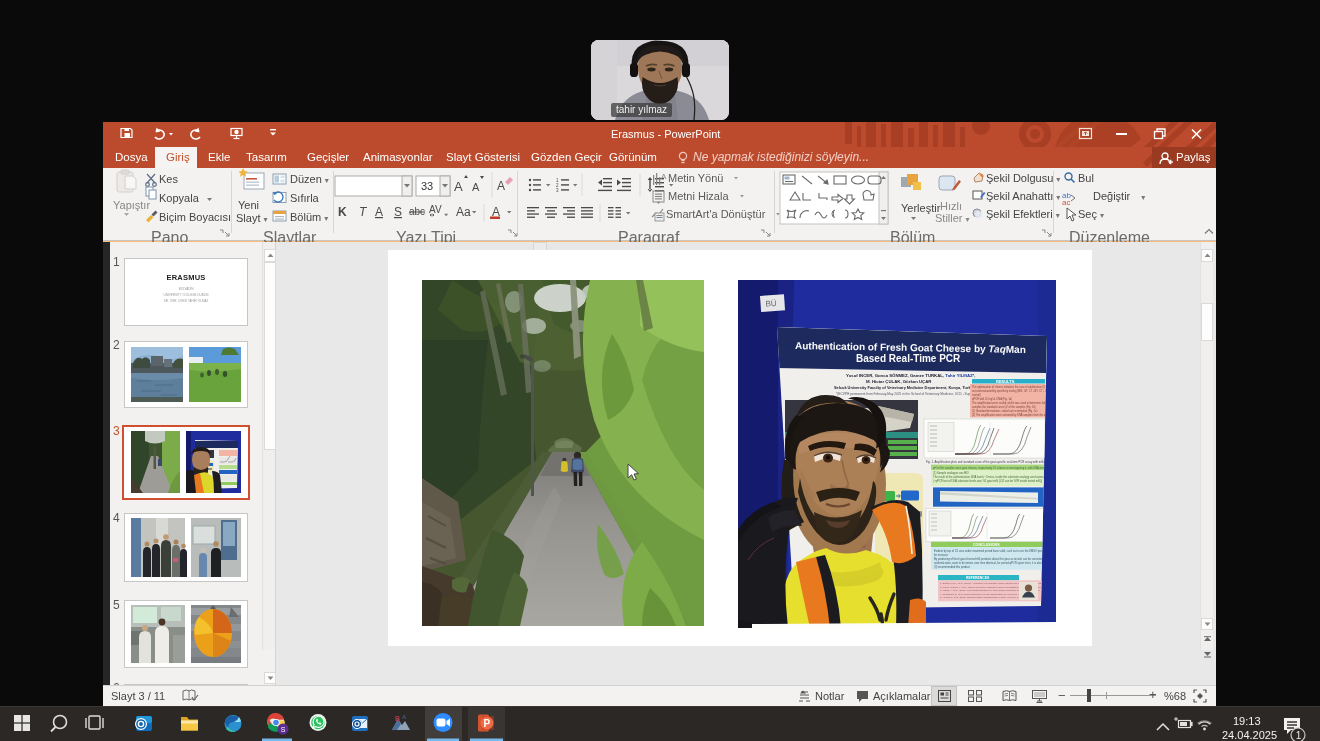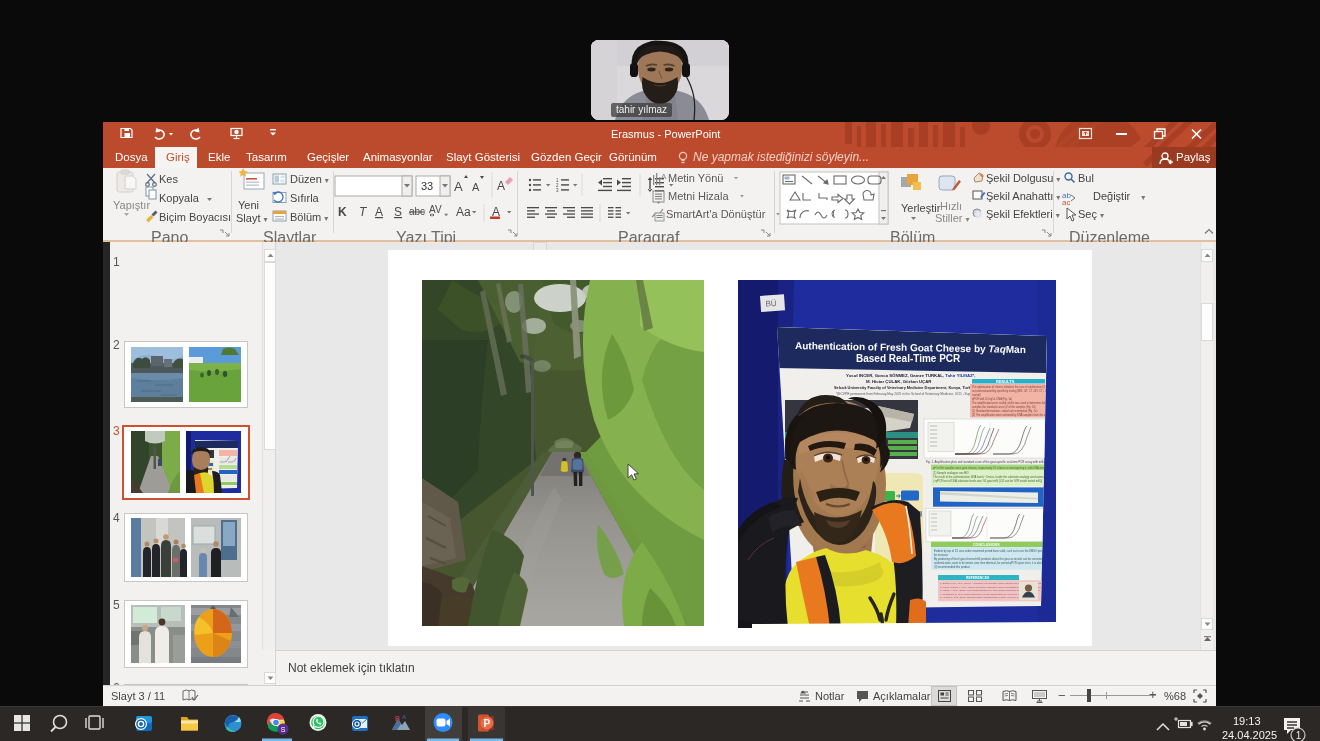--- a/index.html
+++ b/index.html
@@ -511,20 +511,26 @@
       <div class="rsep" style="left:128px;"></div>
       <div class="rsep" style="left:230px;"></div>
       <div class="rsep" style="left:414px;"></div>
       <div class="rsep" style="left:671px;"></div>
       <div class="rsep" style="left:950px;"></div>
     </div>
     <div id="content" class="abs">
       <div id="darkstrip" class="abs"></div>
       <div id="panel" class="abs">
         <span class="slnum" style="top:13px;">1</span>
+        <div class="thumb" style="top:16px;height:68px;">
+          <div style="position:absolute;left:0;top:14px;width:122px;text-align:center;font-size:7.5px;font-weight:bold;color:#222;letter-spacing:0.2px;">ERASMUS</div>
+          <div style="position:absolute;left:0;top:28px;width:122px;text-align:center;font-size:3px;color:#999;">BOLVADİN</div>
+          <div style="position:absolute;left:0;top:34px;width:122px;text-align:center;font-size:3px;color:#999;">UNIVERSITY COLLEGE DUBLIN</div>
+          <div style="position:absolute;left:0;top:40px;width:122px;text-align:center;font-size:3px;color:#999;">DR. ÖĞR. ÜYESİ  TAHİR YILMAZ</div>
+        </div>
         <span class="slnum" style="top:96px;">2</span>
         <div class="thumb" style="top:99px;height:67px;">
           <svg width="122" height="65" viewBox="0 0 122 65">
             <rect width="122" height="65" fill="#fff"></rect>
             <g transform="translate(6,5)">
               <rect width="52" height="55" fill="#9dbfdd"></rect>
               <path d="M0,14 q14,-10 28,-4 q14,6 24,-2 l0,14 l-52,0 z" fill="#8fb2d2"></path>
               <rect y="16" width="52" height="12" fill="#4c585c"></rect>
               <path d="M2,16 q4,-8 9,-4 q4,-4 8,1 l0,8 l-17,0 z" fill="#3e4c40"></path>
               <rect x="20" y="9" width="12" height="10" fill="#5a646a"></rect>
@@ -989,23 +995,20 @@
             </svg>
           <svg class="abs" style="left:2px;top:394px" width="9" height="26">
             <path d="M1,5 l3.5,-4 l3.5,4 z" fill="#666"></path>
               <rect x="1" y="0.2" width="7" height="1" fill="#666"></rect>
             <path d="M1,16 l3.5,4 l3.5,-4 z" fill="#666"></path>
               <rect x="1" y="20.5" width="7" height="1" fill="#666"></rect>
           </svg>
         </div>
       </div>
     </div>
-    <div id="notes" class="abs">
-      <span style="position:absolute;left:12px;top:10px;">Not eklemek için tıklatın</span>
-    </div>
     <div id="statusbar" class="abs">
       <span style="position:absolute;left:8px;top:4px;">Slayt 3 / 11</span>
       <svg class="abs" style="left:78px;top:3px" width="18" height="15" viewBox="0 0 18 15">
         <path d="M2,2 q4,-2 6,0 q2,-2 6,0 l0,9 q-4,-2 -6,0 q-2,-2 -6,0 z" fill="none" stroke="#666" stroke-width="1"></path>
         <line x1="8" y1="2" x2="8" y2="11" stroke="#666" stroke-width="0.8"></line>
         <path d="M11,8 l2,3 l4,-5" stroke="#666" stroke-width="1.2" fill="none"></path>
       </svg>
       <svg class="abs" style="left:695px;top:4px" width="13" height="13" viewBox="0 0 13 13">
         <path d="M3,2 l7,0 M2,5 l9,0 M2,8 l9,0" stroke="#555" stroke-width="1"></path>
         <path d="M1,11 l4,0 M8,11 l4,0" stroke="#555" stroke-width="1"></path>

